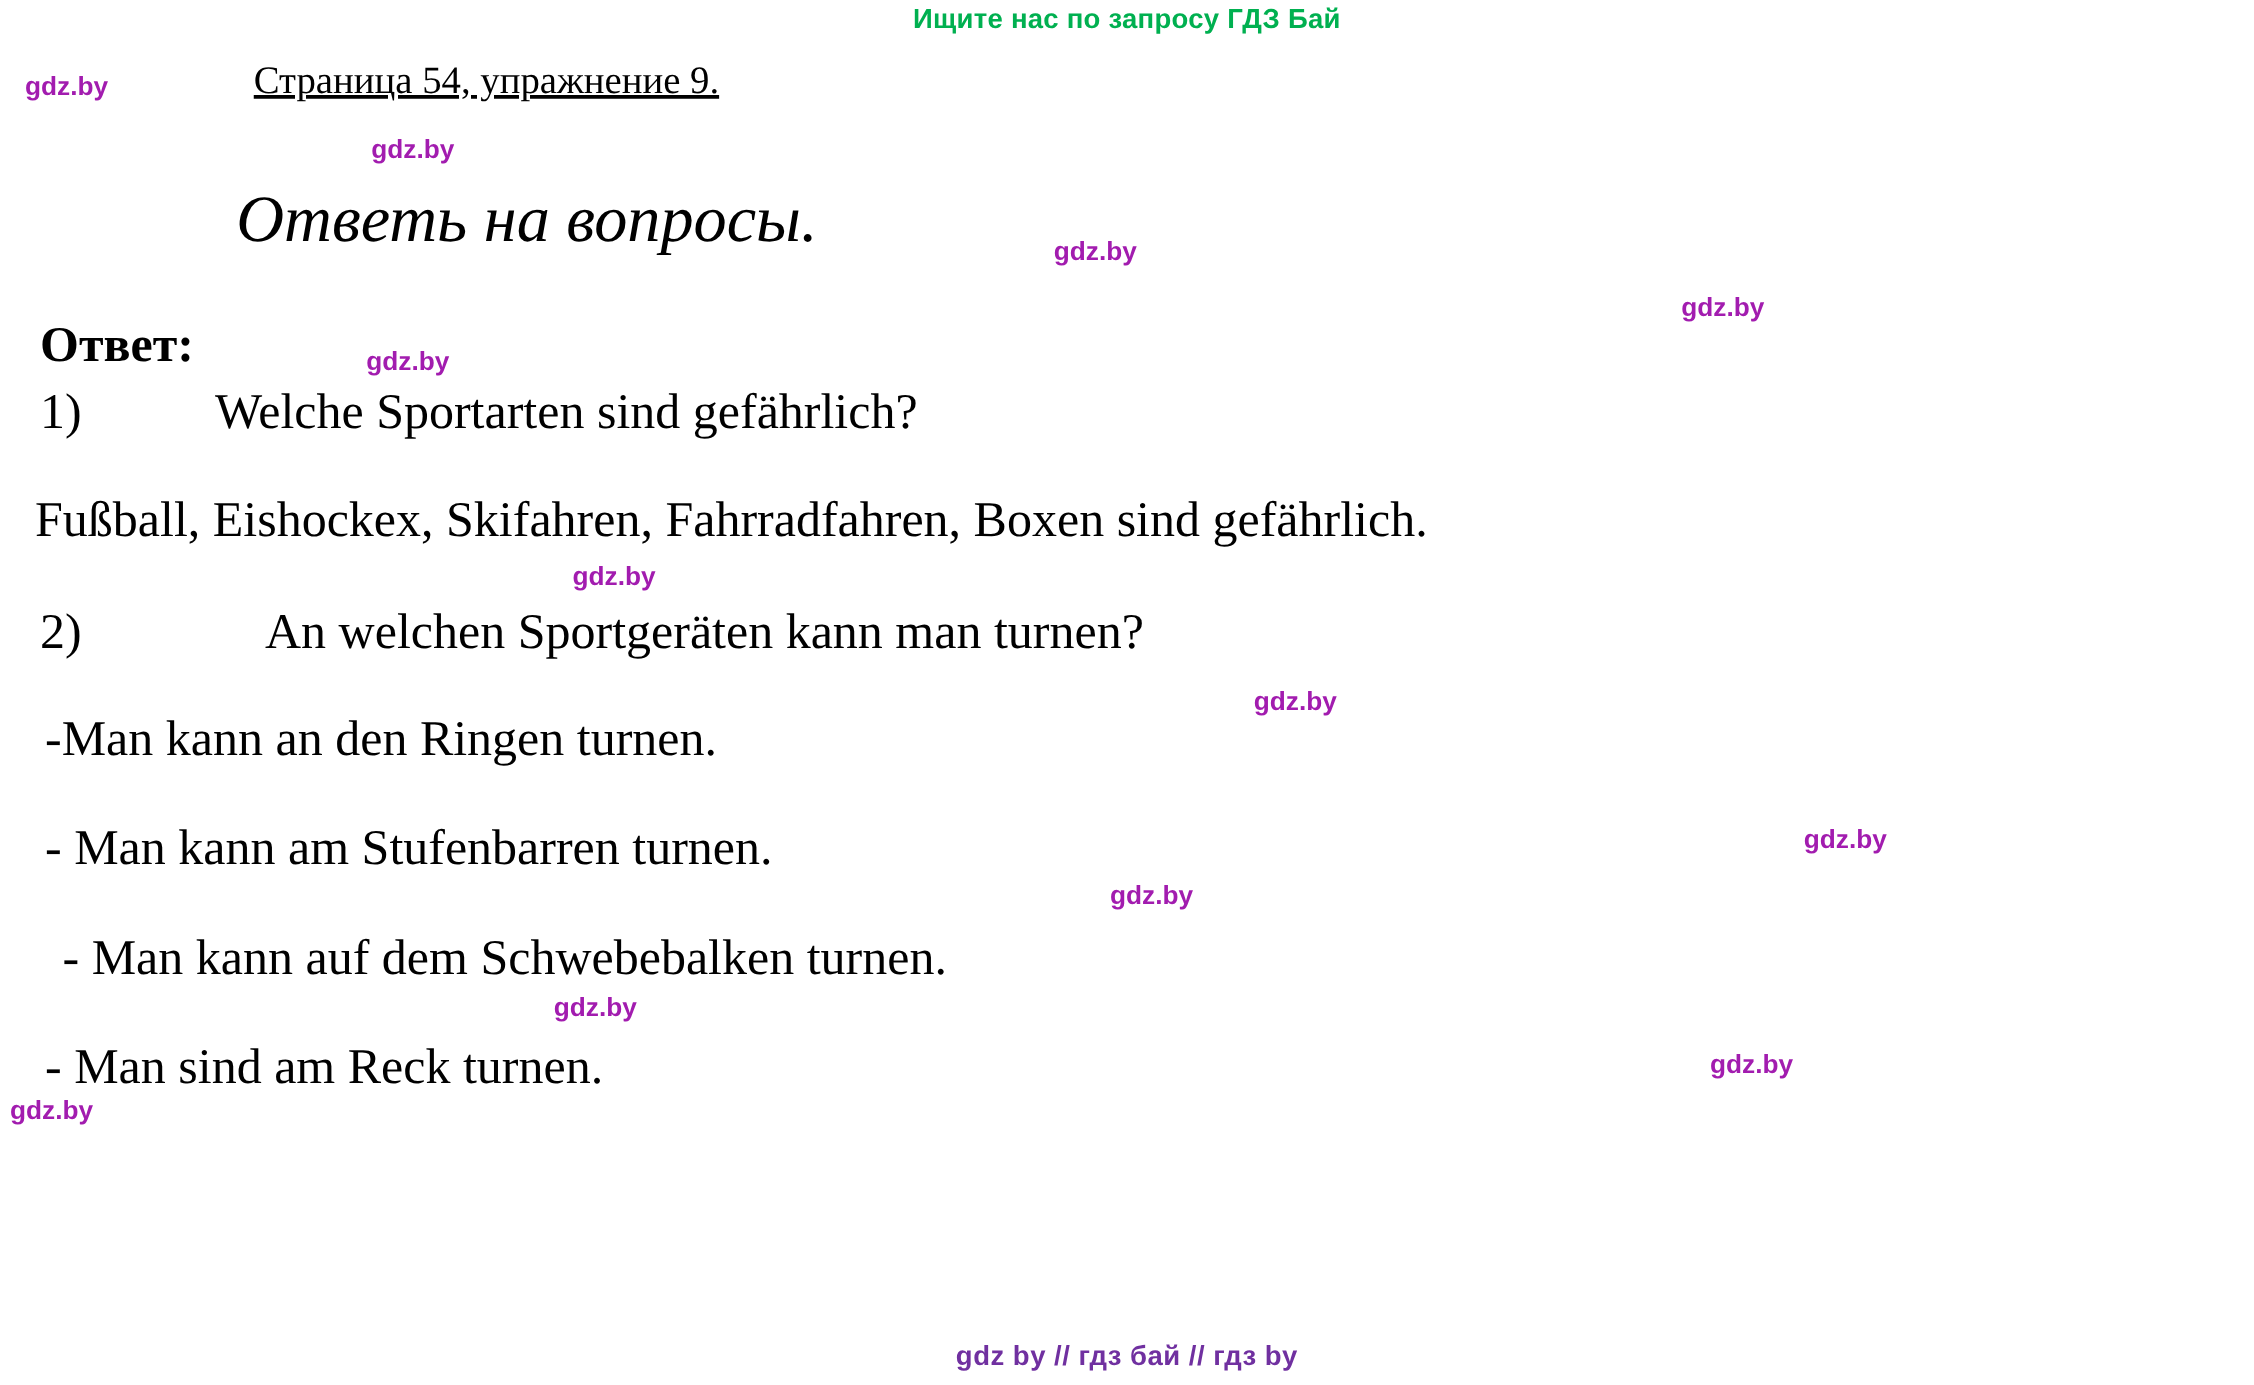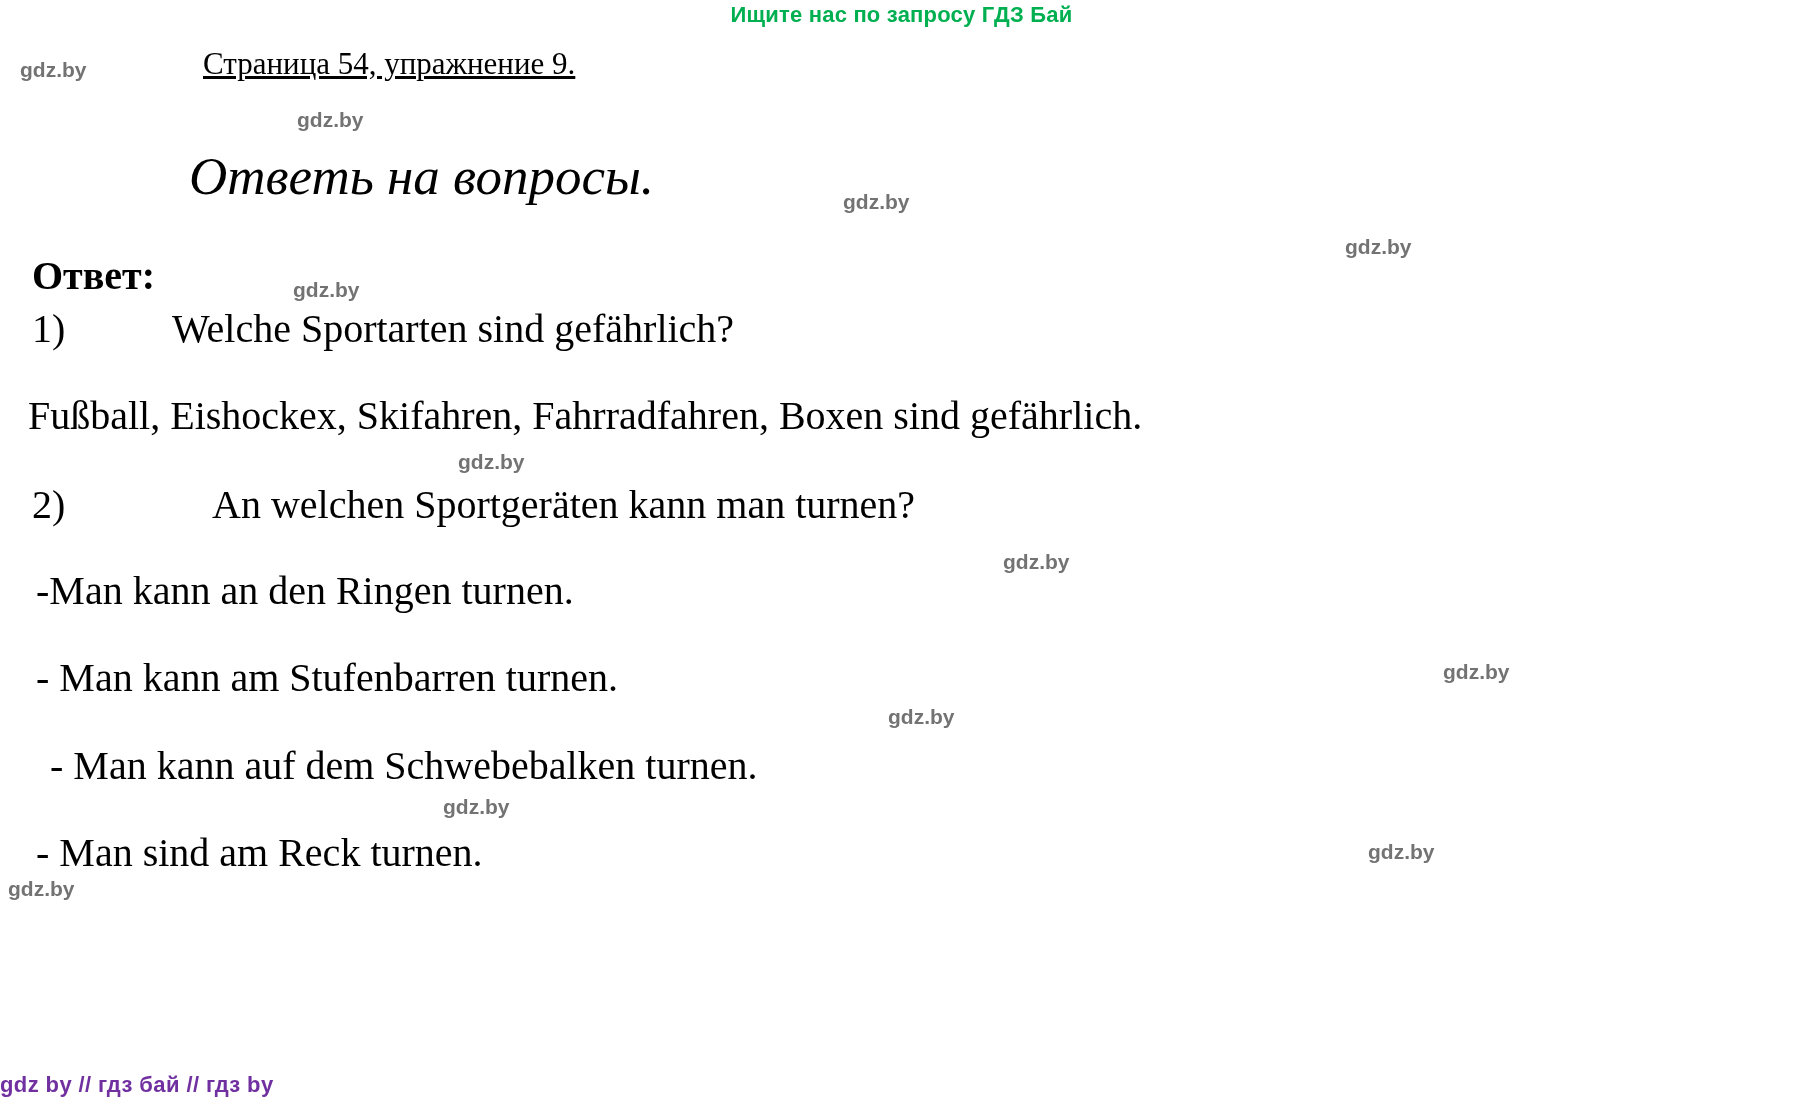--- a/index.html
+++ b/index.html
@@ -32,34 +32,34 @@
     font-weight: bold;
     color: #00b050;
     letter-spacing: 0.2px;
   }
   
   .bottom-footer {
     position: absolute;
     top: 1072px;
     left: 0;
     width: 1803px;
-    text-align: left;
+    text-align: center;
     font-family: "Liberation Sans", sans-serif;
     font-size: 22px;
     font-weight: bold;
     color: #7030a0;
     letter-spacing: 0.4px;
   }
   
   .wm {
     position: absolute;
     font-family: "Liberation Sans", sans-serif;
     font-size: 21px;
     font-weight: bold;
-    color: #737373;
+    color: #a21caf;
     white-space: nowrap;
   }
   
   .title {
     position: absolute;
     left: 203px;
     top: 46px;
     font-size: 31px;
     text-decoration: underline;
     white-space: nowrap;

